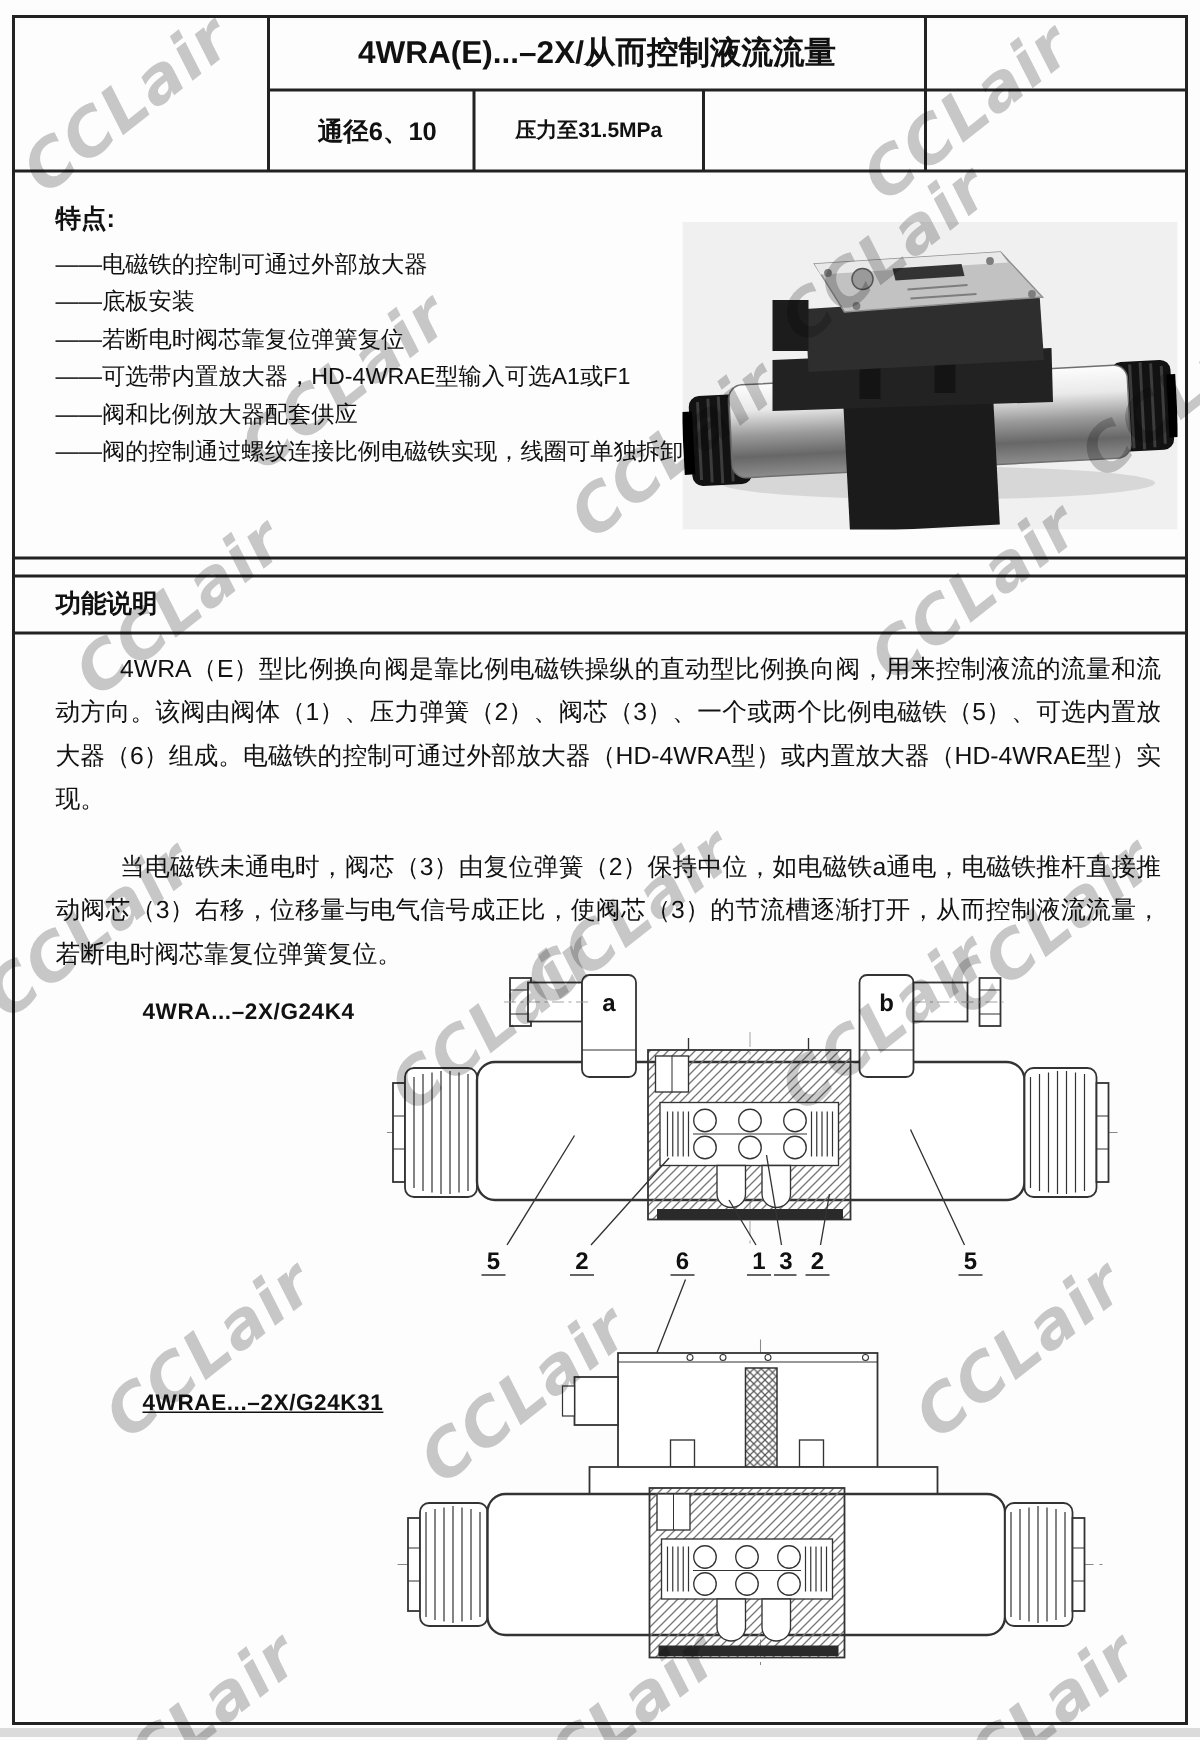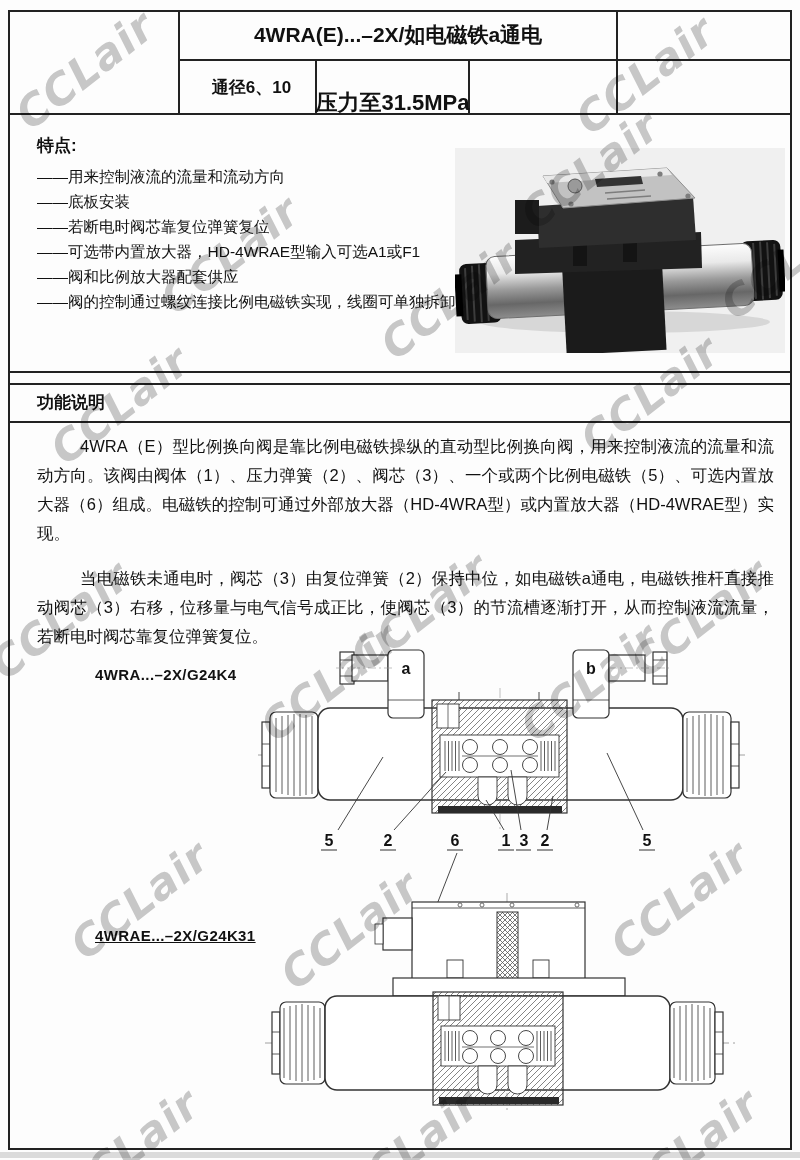--- a/index.html
+++ b/index.html
@@ -12,21 +12,21 @@
       font-family:"DejaVu Sans",sans-serif;}
   
   .hline{position:absolute;background:#222;height:2px;z-index:5;}
   .vline{position:absolute;background:#222;width:2px;z-index:5;}
   .outer{position:absolute;left:8px;top:10px;width:784px;height:1140px;border:2px solid #222;
          box-sizing:border-box;z-index:4;}
   .cell{position:absolute;display:flex;align-items:center;justify-content:center;
         font-weight:bold;z-index:6;white-space:nowrap;}
   .title-cell{left:179px;top:10px;width:438px;height:50px;font-size:21px;}
   .spec1{left:183px;top:61px;width:137px;height:52px;font-size:17px;}
-  .spec2{left:316px;top:61px;width:153px;height:52px;font-size:22px;margin-top:16px;}
+  .spec2{left:316px;top:61px;width:153px;height:52px;font-size:14px;}
   .spec3{left:469px;top:61px;width:148px;height:52px;font-size:17px;}
   
   .features{position:absolute;left:37px;top:134px;z-index:6;}
   .features .head{font-weight:bold;font-size:17px;margin-bottom:7px;}
   .features .item{font-size:15.5px;line-height:25px;white-space:nowrap;}
   
   .func-head{position:absolute;left:37px;top:384px;height:37px;display:flex;align-items:center;
              font-weight:bold;font-size:17px;z-index:6;}
   .paras{position:absolute;left:37px;top:432px;width:737px;z-index:6;}
   .paras p{margin:0 0 16px 0;font-size:16.5px;line-height:29px;text-align:justify;
@@ -69,27 +69,27 @@
   <div class="hline" style="left:179px;top:59px;width:613px"></div>
   <div class="hline" style="left:8px;top:113px;width:784px"></div>
   <div class="hline" style="left:8px;top:371px;width:784px"></div>
   <div class="hline" style="left:8px;top:383px;width:784px"></div>
   <div class="hline" style="left:8px;top:421px;width:784px"></div>
   <div class="vline" style="left:178px;top:10px;height:104px"></div>
   <div class="vline" style="left:315px;top:60px;height:54px"></div>
   <div class="vline" style="left:468px;top:60px;height:54px"></div>
   <div class="vline" style="left:616px;top:10px;height:104px"></div>
 
-  <div class="cell title-cell">4WRA(E)...–2X/如电磁铁a通电</div>
+  <div class="cell title-cell">4WRA(E)...–2X/从而控制液流流量</div>
   <div class="cell spec1">通径6、10</div>
   <div class="cell spec2">压力至31.5MPa</div>
 
   <div class="features">
     <div class="head">特点:</div>
-    <div class="item">——用来控制液流的流量和流动方向</div>
+    <div class="item">——电磁铁的控制可通过外部放大器</div>
     <div class="item">——底板安装</div>
     <div class="item">——若断电时阀芯靠复位弹簧复位</div>
     <div class="item">——可选带内置放大器，HD-4WRAE型输入可选A1或F1</div>
     <div class="item">——阀和比例放大器配套供应</div>
     <div class="item">——阀的控制通过螺纹连接比例电磁铁实现，线圈可单独拆卸</div>
   </div>
 
   <svg class="photo" width="330" height="205" viewBox="0 0 330 205">
     <defs>
       <linearGradient id="chrome" x1="0" y1="0" x2="0" y2="1">

